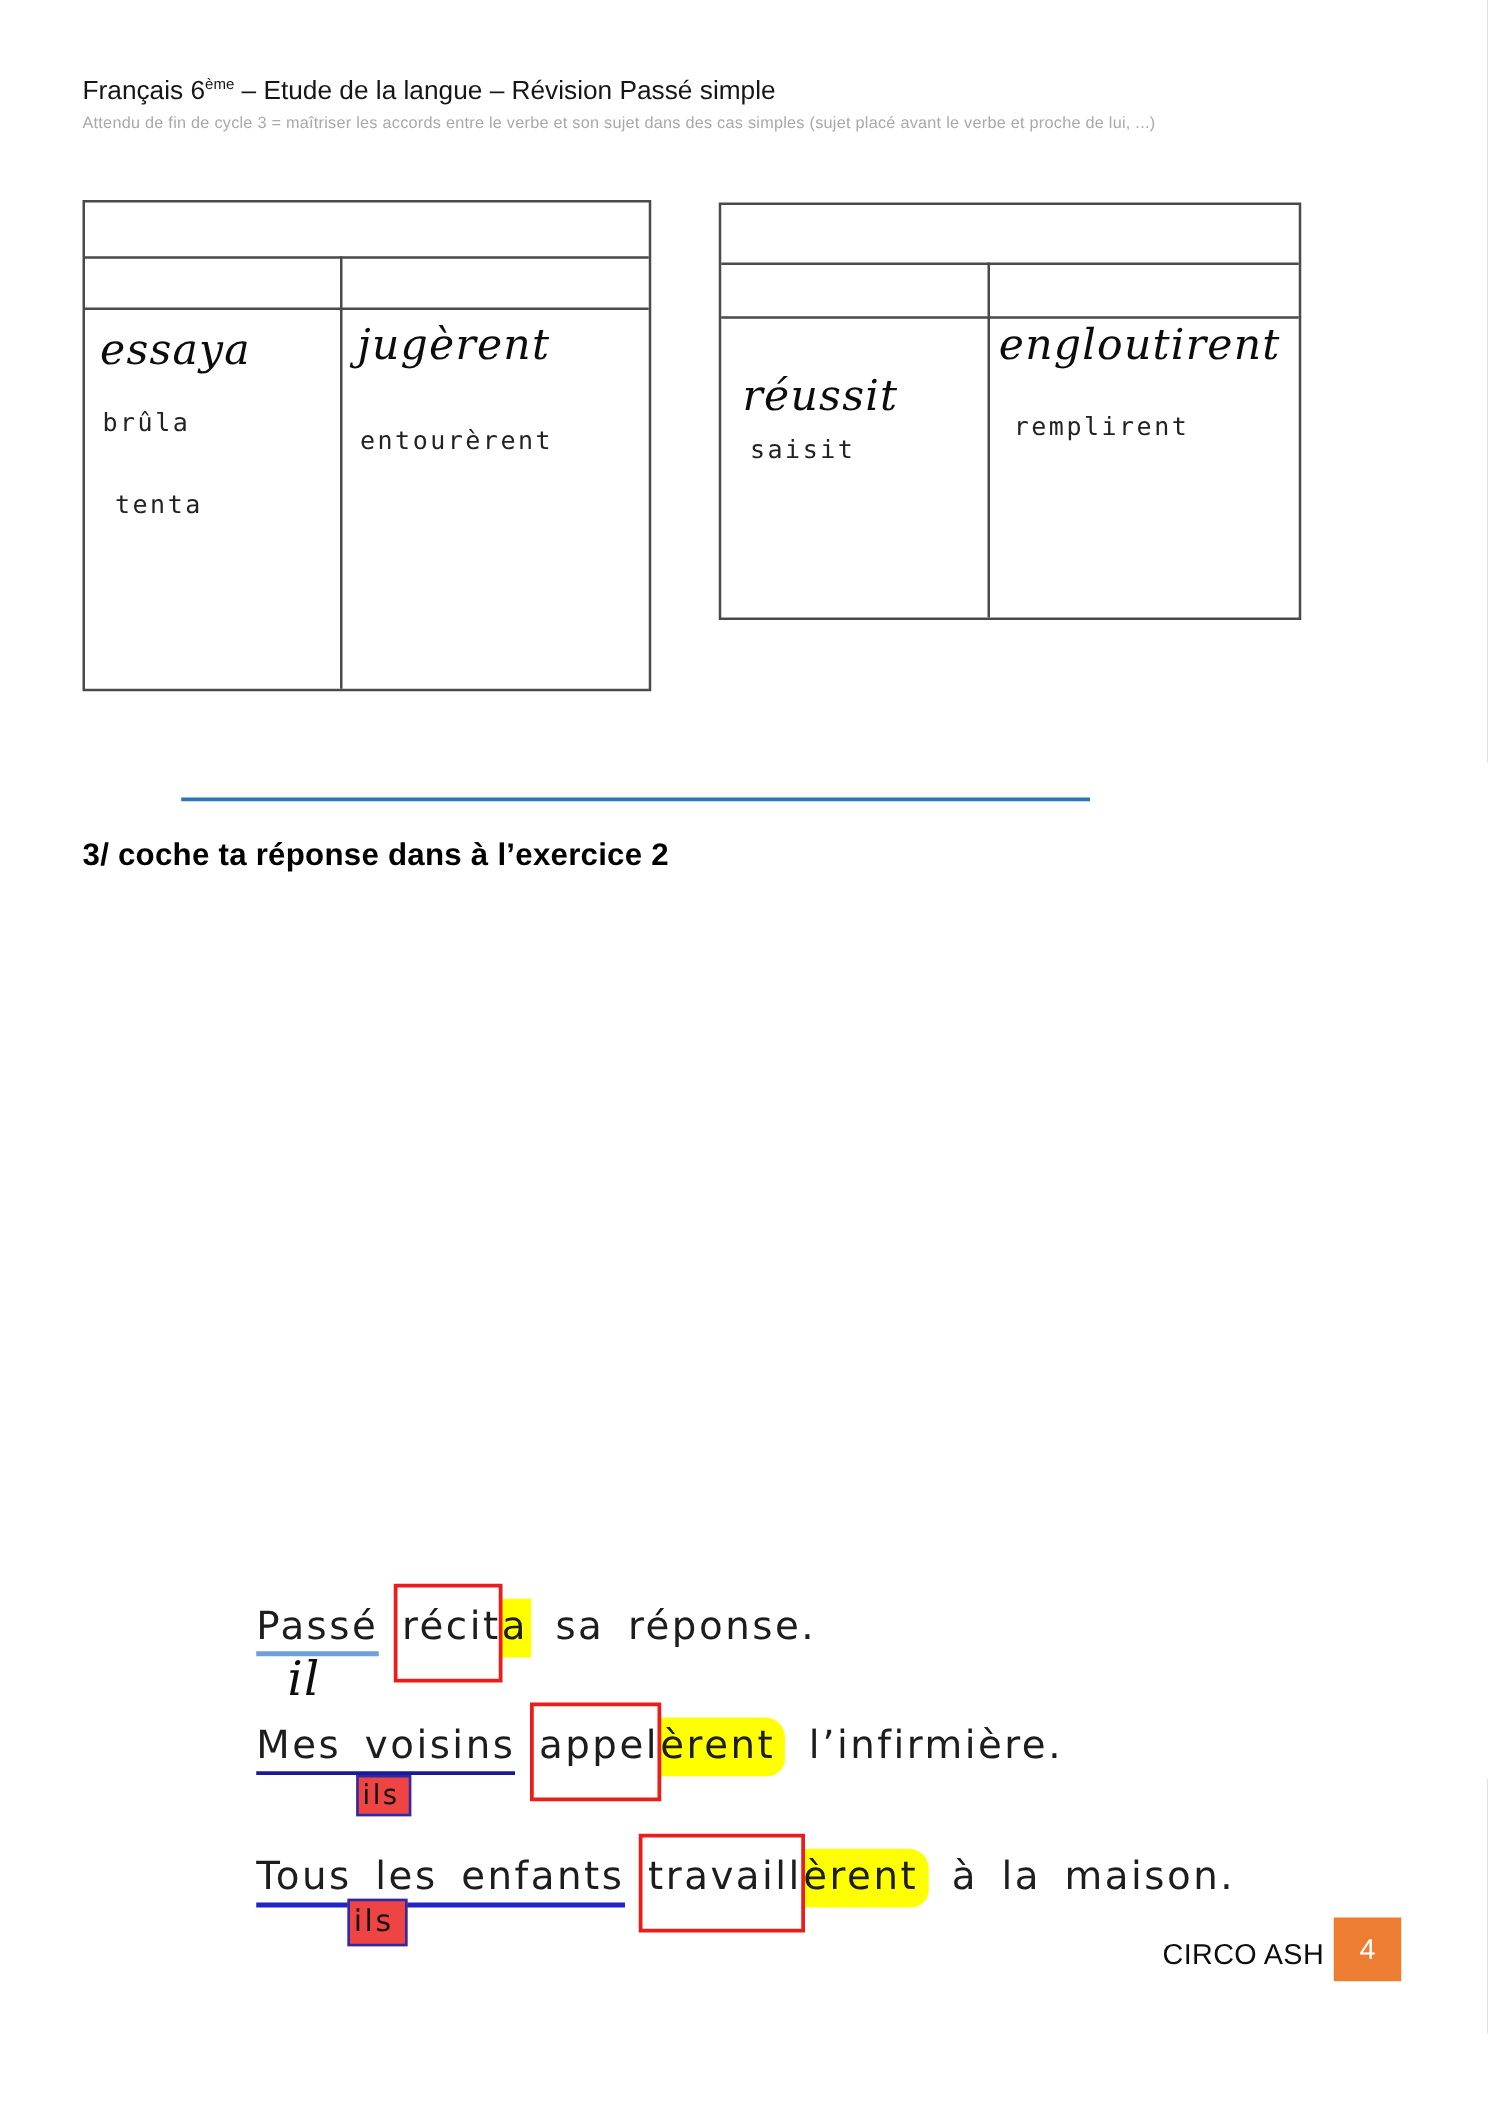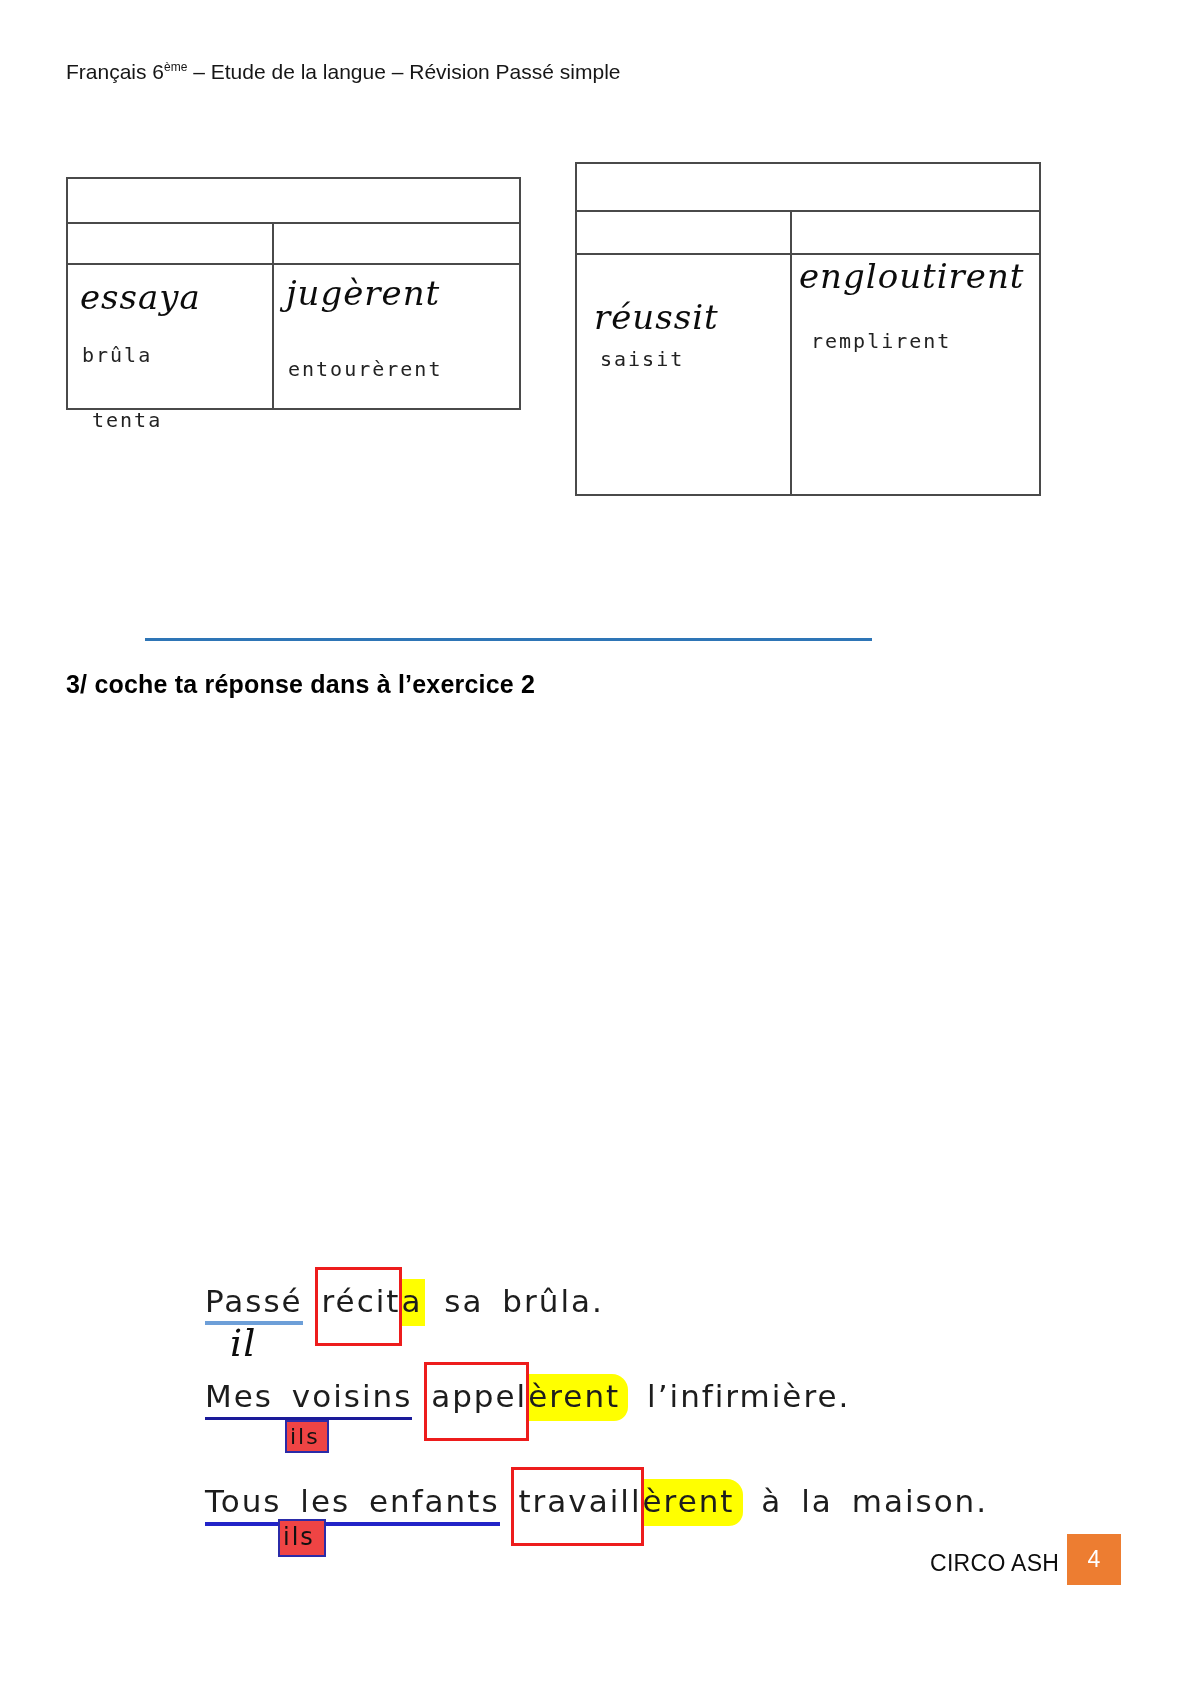--- a/index.html
+++ b/index.html
@@ -71,22 +71,23 @@
     background:var(--c-page_badge);color:#fff;font-size:23px;
     display:flex;align-items:center;justify-content:center;
   }
 </style>
 </head>
 <body>
 
 <div class="page">
 
   <div class="doc-title"><span>Français 6</span><sup>ème</sup><span> – Etude de la langue – Révision Passé simple</span></div>
+  <div class="doc-subtitle">Attendu de fin de cycle 3 = maîtriser les accords entre le verbe et son sujet dans des cas simples (sujet placé avant le verbe et proche de lui, ...)</div>
 
-  <div class="vtable" style="left:66px;top:177px;width:455px;height:233px;">
+  <div class="vtable" style="left:66px;top:160px;width:455px;height:393px;">
     <div class="vt-hline" style="top:43px;"></div>
     <div class="vt-hline" style="top:84px;"></div>
     <div class="vt-vline" style="left:204px;top:43px;bottom:0;"></div>
     <span class="vt-word-cursive" style="left:12px;top:98px;">essaya</span>
     <span class="vt-word-mono" style="left:14px;top:164px;">brûla</span>
     <span class="vt-word-mono" style="left:24px;top:229px;">tenta</span>
     <span class="vt-word-cursive" style="left:218px;top:94px;">jugèrent</span>
     <span class="vt-word-mono" style="left:220px;top:178px;">entourèrent</span>
   </div>
 
@@ -99,21 +100,21 @@
     <span class="vt-word-cursive" style="left:222px;top:92px;">engloutirent</span>
     <span class="vt-word-mono" style="left:234px;top:165px;">remplirent</span>
   </div>
 
   <div class="divider-line"></div>
 
   <div class="heading-3">3/ coche ta réponse dans à l’exercice 2</div>
 
 
   <div class="sentence" style="top:1283px;">
-    <span class="subject u-light">Passé</span><span> </span><span class="redbox">récit</span><span class="hl">a</span><span> sa brûla.</span>
+    <span class="subject u-light">Passé</span><span> </span><span class="redbox">récit</span><span class="hl">a</span><span> sa réponse.</span>
     <span class="hand-il" style="left:25px;top:38px;">il</span>
   </div>
 
   <div class="sentence" style="top:1378px;">
     <span class="subject u-navy">Mes voisins</span><span> </span><span class="redbox">appel</span><span class="hl marker">èrent</span><span> l’infirmière.</span>
     <div class="ils-box" style="left:80px;top:42px;width:44px;height:33px;font-size:22px;line-height:29px;padding-left:3px;">
       <span>ils</span>
     </div>
   </div>
 

